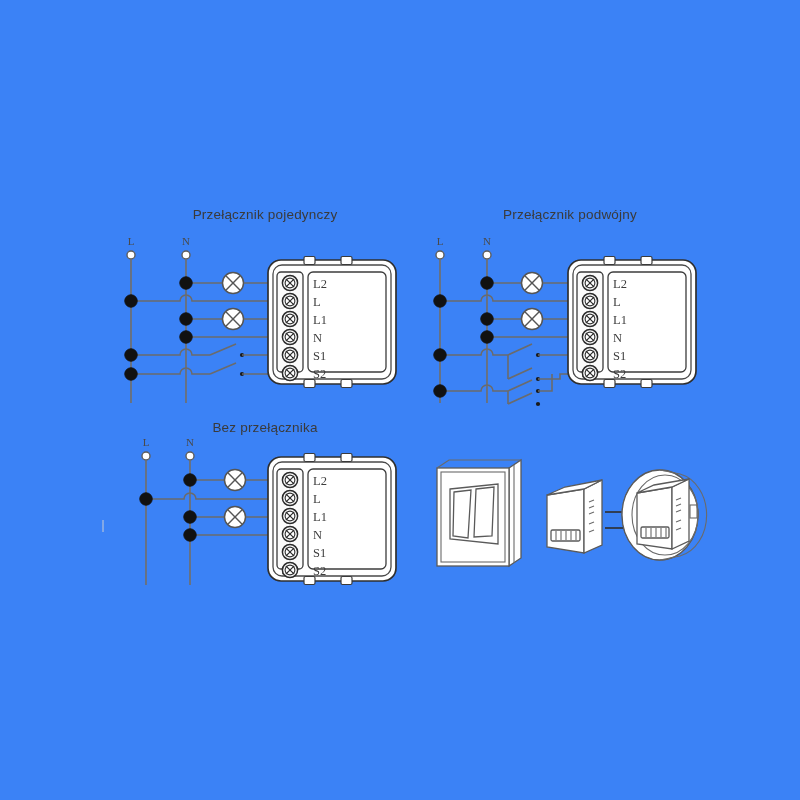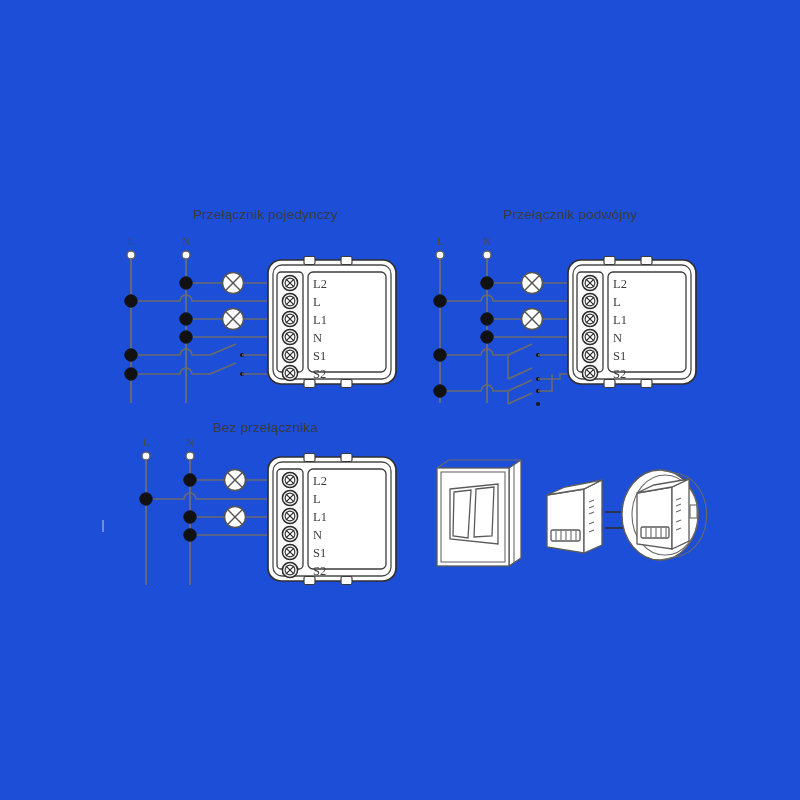--- a/index.html
+++ b/index.html
@@ -11,21 +11,21 @@
   body {
     width: 800px;
     height: 800px;
     font-family: "Liberation Sans", sans-serif;
     overflow: hidden;
   }
   #stage {
     position: relative;
     width: 800px;
     height: 800px;
-    background: #1d4ed8;
+    background: #3b82f6;
   }
   svg.sheet {
     position: absolute;
     left: 0;
     top: 0;
     width: 800px;
     height: 800px;
   }
   .diag-title {
     font-family: "Liberation Sans", sans-serif;

